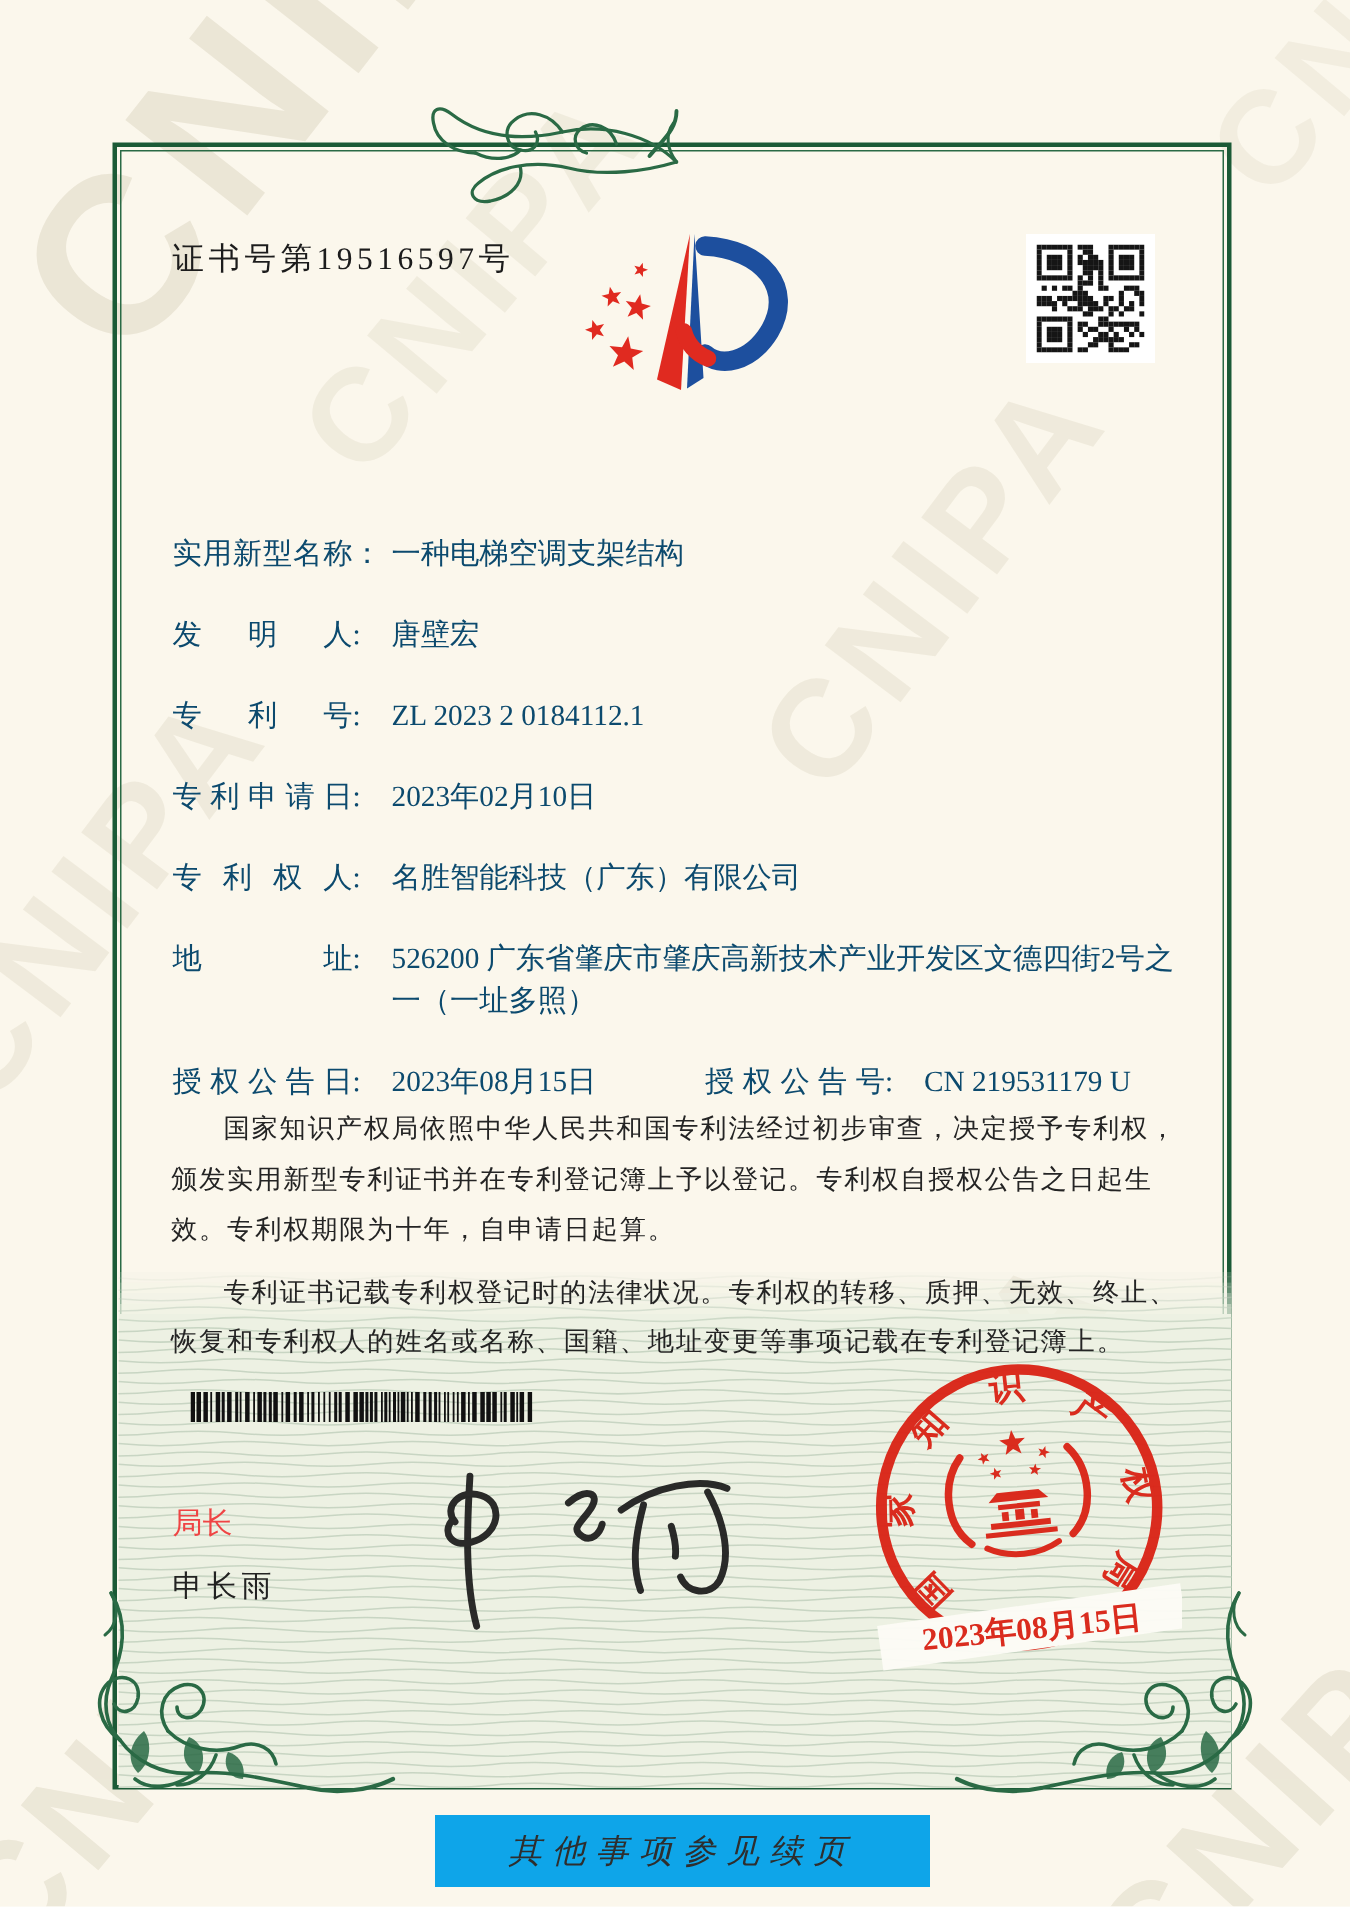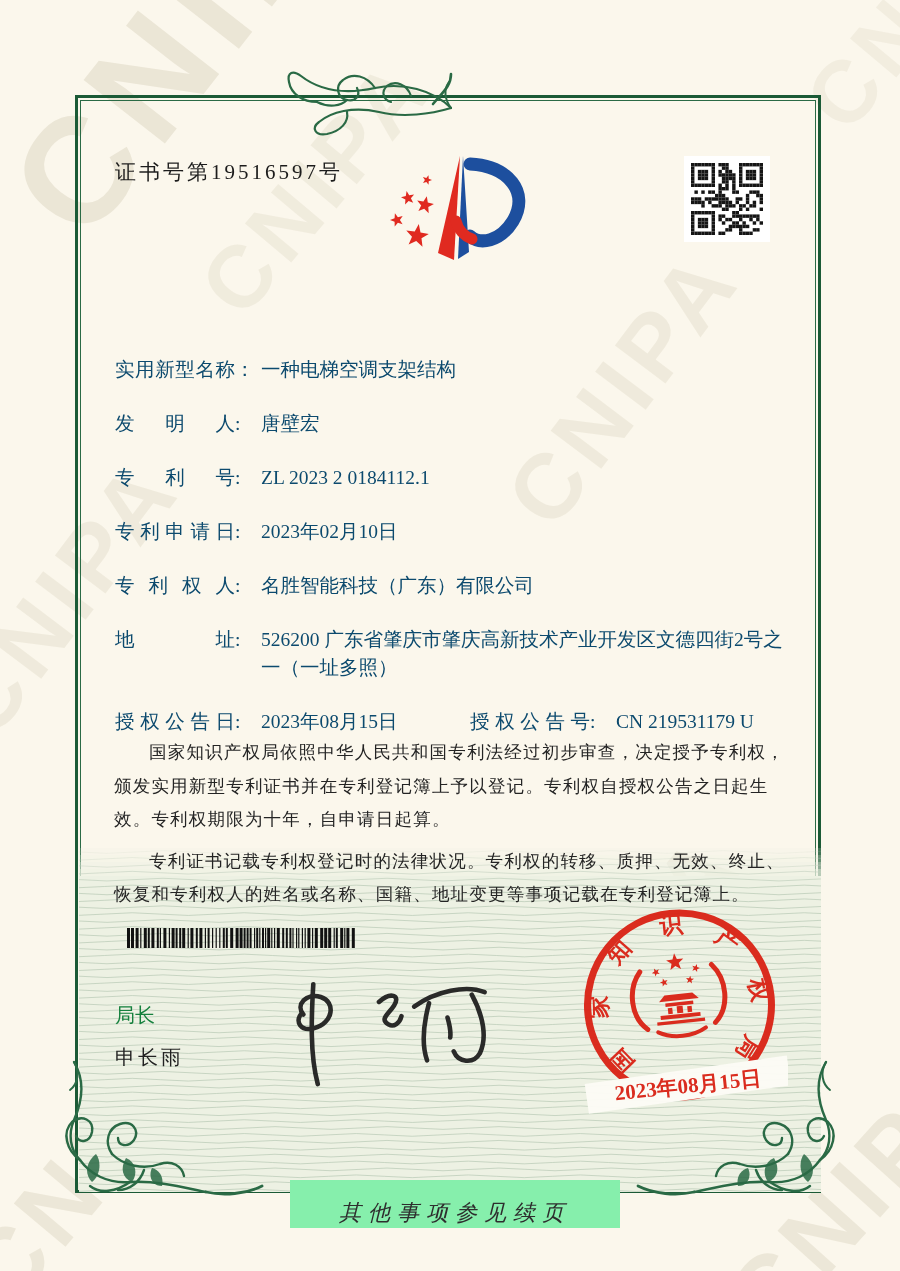--- a/index.html
+++ b/index.html
@@ -32,31 +32,31 @@
   .fpair2{display:flex;width:355px;flex:none;}
   .fpair2 .fvalue{width:auto;}
 
   #paragraphs{position:absolute;left:114px;top:736px;width:676px;font-size:17.5px;
               line-height:1.92;color:#242424;letter-spacing:1.2px;}
   #paragraphs p{margin:0 0 8px 0;text-indent:2em;}
 
   #barcode{position:absolute;left:127px;top:928px;}
 
   #director-title{position:absolute;left:115px;top:1002px;font-family:"Liberation Sans","DejaVu Sans",sans-serif;
-                  font-size:20px;color:#15803d;}
+                  font-size:20px;color:#ef4444;}
   #director-name{position:absolute;left:115px;top:1044px;font-family:"Liberation Sans","DejaVu Sans",sans-serif;
                  font-size:20px;color:#222;letter-spacing:3px;}
   #signature{position:absolute;left:252px;top:972px;}
 
   #seal{position:absolute;left:572px;top:902px;}
 
   #page-no{position:absolute;left:0;top:1155px;width:100%;text-align:center;font-size:16.5px;color:#2a2a2a;letter-spacing:2px;}
 
-  #cont-band{position:absolute;left:290px;top:1180px;width:330px;height:48px;background:#86efac;
-             display:flex;align-items:flex-end;justify-content:center;}
+  #cont-band{position:absolute;left:290px;top:1210px;width:330px;height:48px;background:#0ea5e9;
+             display:flex;align-items:center;justify-content:center;}
   #cont-text{font-size:22px;letter-spacing:7px;color:#2e2e2e;font-style:italic;}
 
   .ornament{position:absolute;}
 </style>
 </head>
 <body>
 
 <div id="page">
     <div class="wm" style="left: 690px; top: 1135px; font-size: 98px; opacity: 0.13; transform: rotate(-48deg);">CNIPA</div>
     <div class="wm" style="left: -75px; top: 1105px; font-size: 98px; opacity: 0.13; transform: rotate(-50deg);">CNIPA</div>

